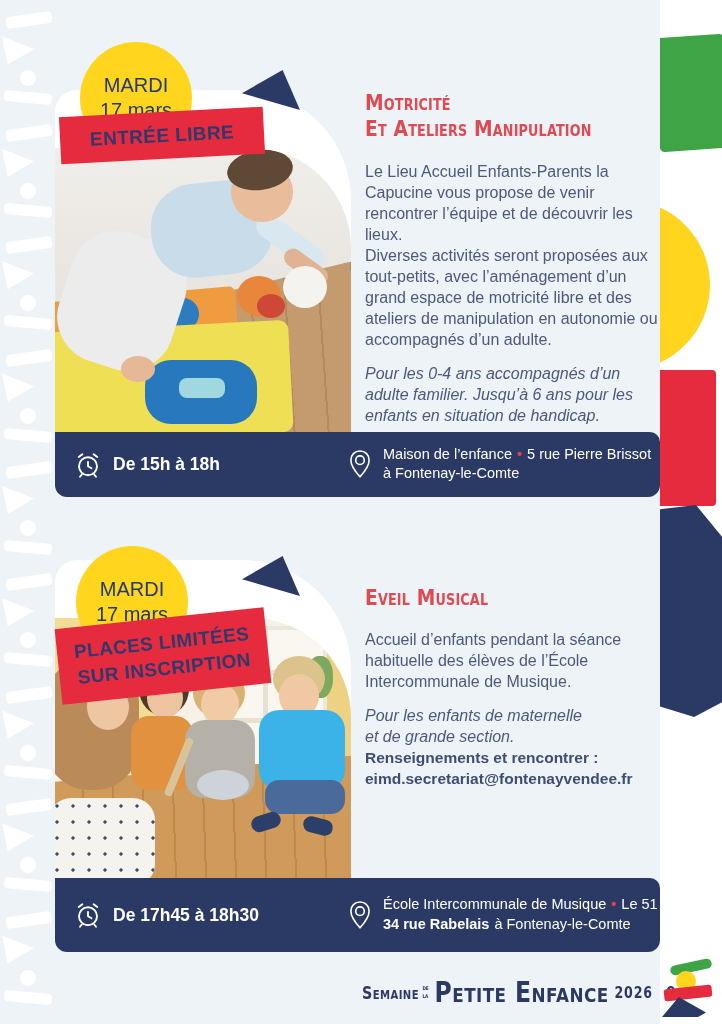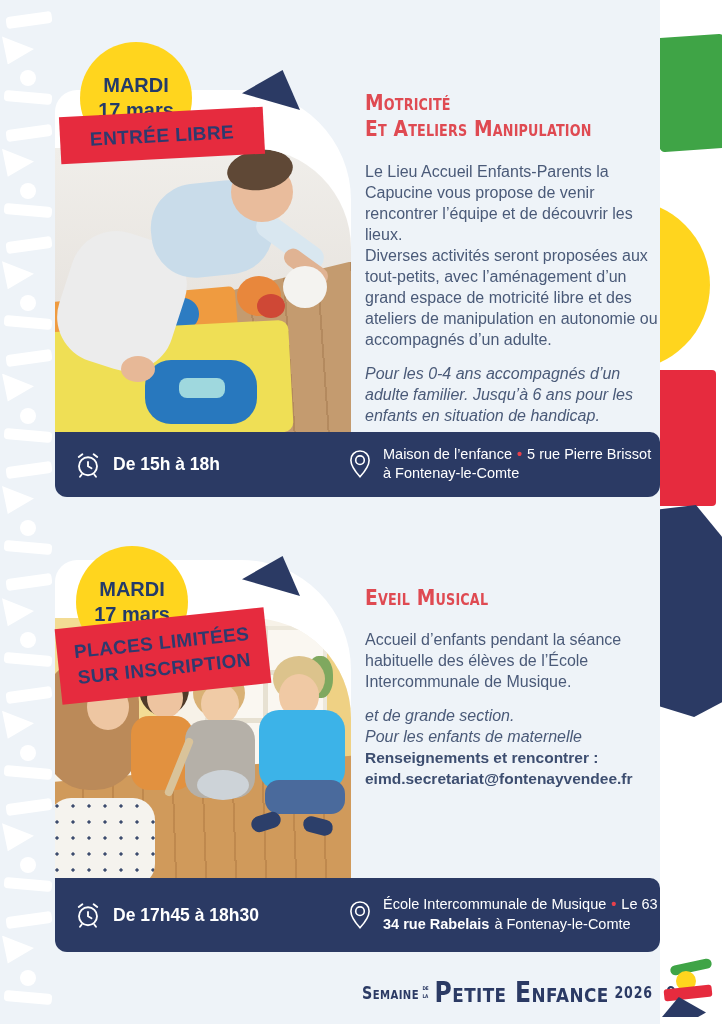--- a/index.html
+++ b/index.html
@@ -21,21 +21,21 @@
   .rs-yellow{position:absolute;left:-120px;top:200px;width:170px;height:170px;background:#FFD51E;border-radius:50%;}
   .rs-red{position:absolute;left:0;top:370px;width:56px;height:136px;background:#E62B3E;border-radius:0 4px 4px 0;}
   .rs-navy{position:absolute;left:0;top:505px;width:62px;height:212px;background:#2B3A64;clip-path:polygon(0 2%,58% 0,100% 15%,100% 93%,55% 100%,0 95%);}
 
   
   .photo-block{position:absolute;background:#FFFFFF;border-radius:22px 110px 0 0;overflow:hidden;}
   .scene{position:absolute;left:0;right:0;bottom:0;overflow:hidden;border-radius:0 100px 0 0;}
   .scene i{position:absolute;display:block;}
 
   .badge-circle{position:absolute;width:112px;height:112px;background:#FFD51E;border-radius:50%;display:flex;flex-direction:column;align-items:center;justify-content:center;z-index:6;}
-  .badge-circle span{color:#233A6A;font-weight:bold;font-size:20px;line-height:1.25;font-family:"Liberation Sans",sans-serif;}
+  .badge-circle span{color:#233A6A;font-weight:normal;font-size:20px;line-height:1.25;font-family:"Liberation Sans",sans-serif;}
   .ribbon{position:absolute;background:#E62B3E;display:flex;flex-direction:column;align-items:center;justify-content:center;z-index:7;}
   .ribbon span{color:#2E3A6E;font-weight:bold;font-size:19px;line-height:1.35;letter-spacing:.4px;}
   .card-tri{position:absolute;width:58px;height:40px;background:#2B3A64;clip-path:polygon(0 58%,70% 0,100% 100%);z-index:3;}
 
   .text-col{position:absolute;width:298px;}
   .card-title{margin:0 0 18px 0;color:#DF4A52;font-family:"DejaVu Sans",sans-serif;font-variant:small-caps;font-weight:bold;font-size:22px;line-height:1.2;letter-spacing:.2px;transform:scaleX(.85);transform-origin:left top;width:350px;}
   .card-title .t-line{display:block;}
   .body-p{margin:0;color:#4A5A78;font-size:16px;line-height:21px;}
   .note{margin:13px 0 0 0;color:#4A5A78;font-size:16px;line-height:21px;font-style:italic;}
   .note .n-line{display:block;}
@@ -291,22 +291,22 @@
     <span>PLACES LIMITÉES</span>
     <span>SUR INSCRIPTION</span>
   </div>
 
   <div class="text-col" style="left:365px;top:585px;">
     <h2 class="card-title">
       <span class="t-line">Eveil Musical</span>
     </h2>
     <p class="body-p">Accueil d’enfants pendant la séance habituelle des élèves de l’École Intercommunale de Musique.</p>
     <p class="note">
+      <span class="n-line">Pour les enfants de maternelle</span>
       <span class="n-line">et de grande section.</span>
-      <span class="n-line">Pour les enfants de maternelle</span>
     </p>
     <p class="contact">Renseignements et rencontrer :</p>
     <p class="contact">eimd.secretariat@fontenayvendee.fr</p>
   </div>
 
   <div class="info-bar" style="top:878px;height:74px;">
     <div class="bar-time">
       <svg width="30" height="30" viewBox="0 0 24 24">
         <circle cx="12" cy="13" r="7.2" fill="none" stroke="#fff" stroke-width="1.5"></circle>
         <path d="M12 9.5 V13 l2.8 1.6" fill="none" stroke="#fff" stroke-width="1.5" stroke-linecap="round"></path>
@@ -316,21 +316,21 @@
     </div>
     <div class="bar-loc">
       <svg width="26" height="30" viewBox="0 0 24 28">
         <path d="M12 1.5 C7 1.5 3.5 5.2 3.5 10 c0 6 8.5 15.5 8.5 15.5 S20.5 16 20.5 10 C20.5 5.2 17 1.5 12 1.5 Z" fill="none" stroke="#fff" stroke-width="1.5"></path>
         <circle cx="12" cy="10" r="4" fill="none" stroke="#fff" stroke-width="1.5"></circle>
       </svg>
       <div class="loc-text">
         <div class="loc-line">
           <span>École Intercommunale de Musique</span>
           <span class="dot">•</span>
-          <span>Le 63</span>
+          <span>Le 51</span>
         </div>
         <div class="loc-line">
           <b>34 rue Rabelais</b>
           <span>à Fontenay-le-Comte</span>
         </div>
       </div>
     </div>
   </div>
 
   <div class="page-footer">

